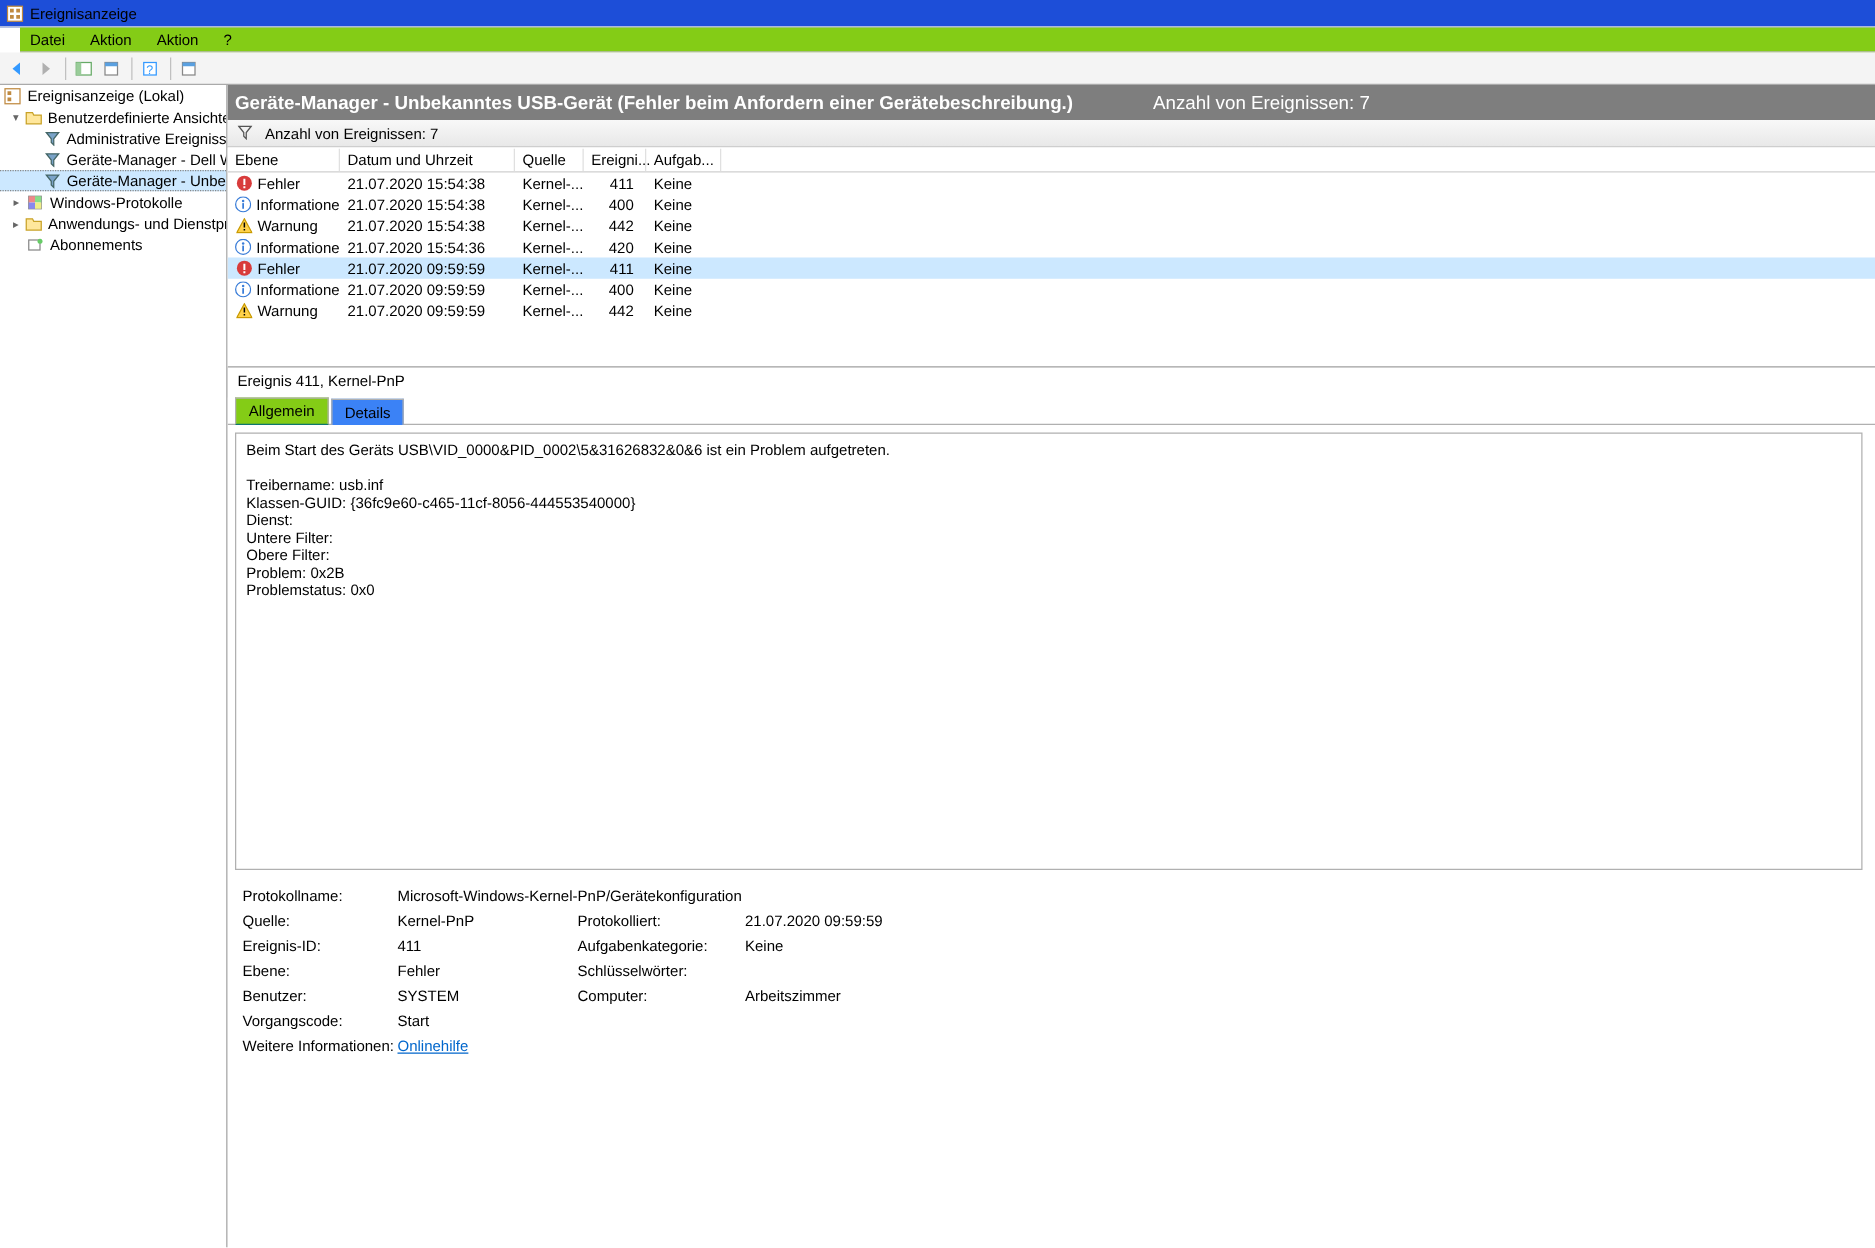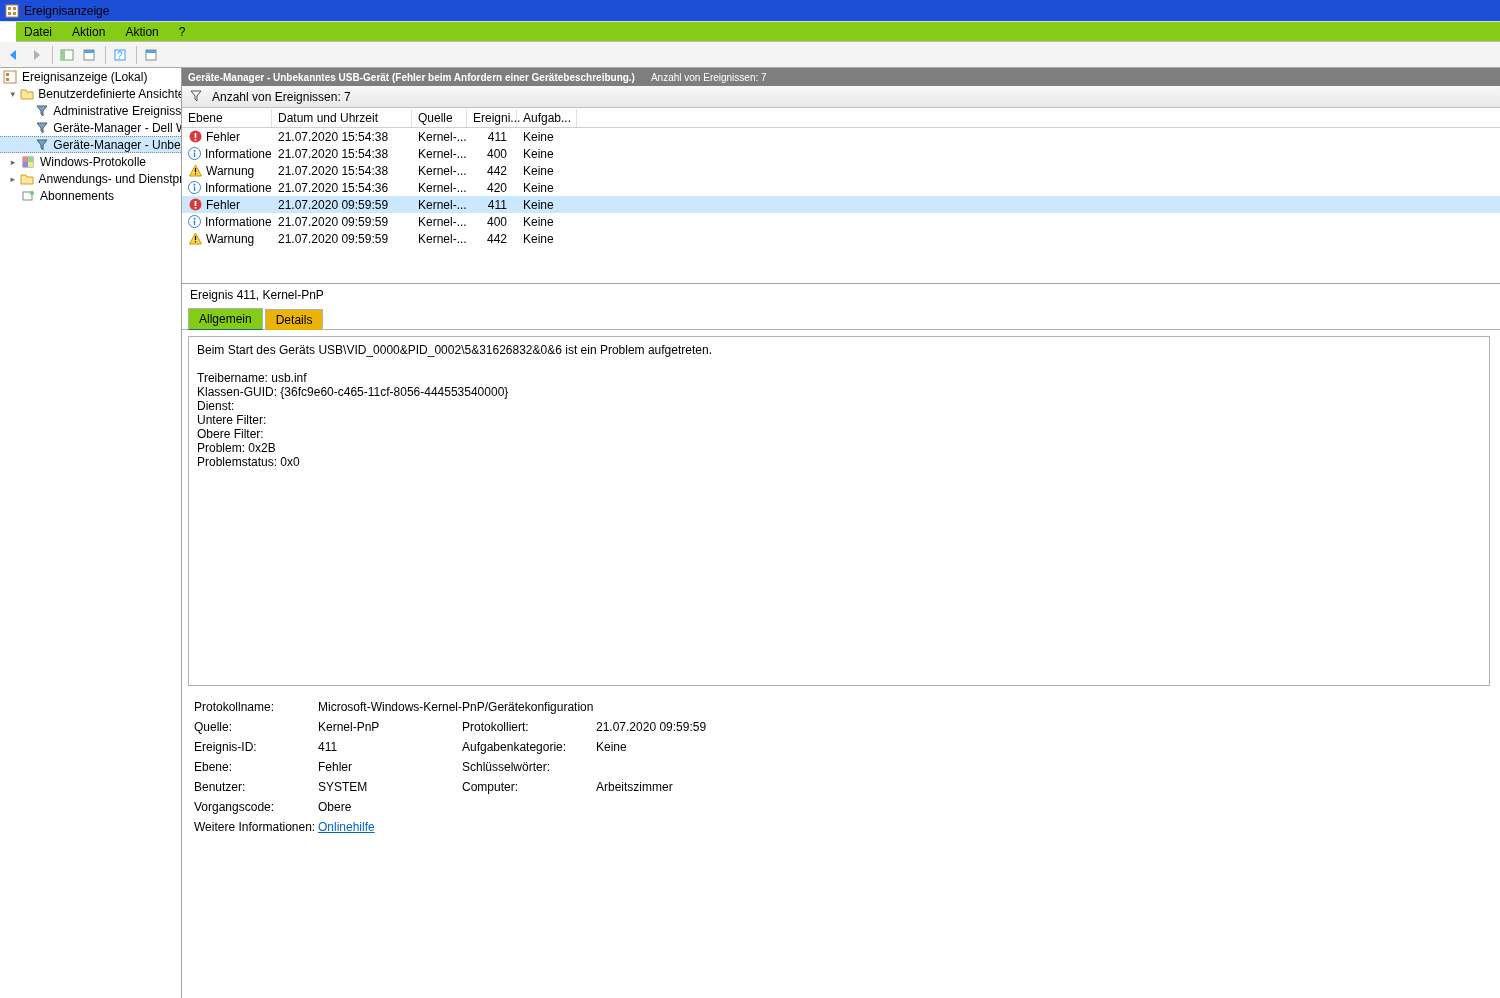--- a/index.html
+++ b/index.html
@@ -95,27 +95,28 @@
   .tree-label { overflow: hidden; text-overflow: clip; }
 
   
   .right {
     flex: 1;
     display: flex;
     flex-direction: column;
     overflow: hidden;
   }
   .hdrbar {
-    height: 18px;
+    height: 28px;
     background: #7e7e7e;
     color: #fff;
     display: flex;
     align-items: center;
     padding-left: 6px;
-    font-size: 10px;
+    font-size: 15px;
+    gap: 48px;
   }
   .hdrbar .bold { font-weight: 600; }
   .hdrbar .count { margin-left: 16px; }
   .filterbar {
     height: 22px;
     background: linear-gradient(#f8f8f8,#e8e8e8);
     border-bottom: 1px solid #c0c0c0;
     display: flex;
     align-items: center;
     padding-left: 8px;
@@ -182,21 +183,21 @@
     align-items: flex-end;
     padding-left: 6px;
     height: 22px;
     background: #fff;
     border-bottom: 1px solid #b0b0b0;
   }
   .tab {
     padding: 3px 10px;
     border: 1px solid #b0b0b0;
     border-bottom: none;
-    background: #eab308;
+    background: #3b82f6;
     margin-right: 2px;
     font-size: 12px;
     cursor: default;
     position: relative;
     top: 1px;
   }
   .tab.active {
     background: #84cc16;
     border-bottom: 1px solid #0f766e;
   }
@@ -551,21 +552,21 @@
           <div class="pval">Fehler</div>
           <div class="plabel2">Schlüsselwörter:</div>
           <div class="pval2"></div>
 
           <div class="plabel">Benutzer:</div>
           <div class="pval">SYSTEM</div>
           <div class="plabel2">Computer:</div>
           <div class="pval2">Arbeitszimmer</div>
 
           <div class="plabel">Vorgangscode:</div>
-          <div class="pval">Obere</div>
+          <div class="pval">Start</div>
           <div class="plabel2"></div>
             <div class="pval2"></div>
 
           <div class="plabel">Weitere Informationen:</div>
           <div class="pval" style="grid-column:2 / span 3">
             <span class="link">Onlinehilfe</span>
           </div>
         </div>
       </div>
     </div>

